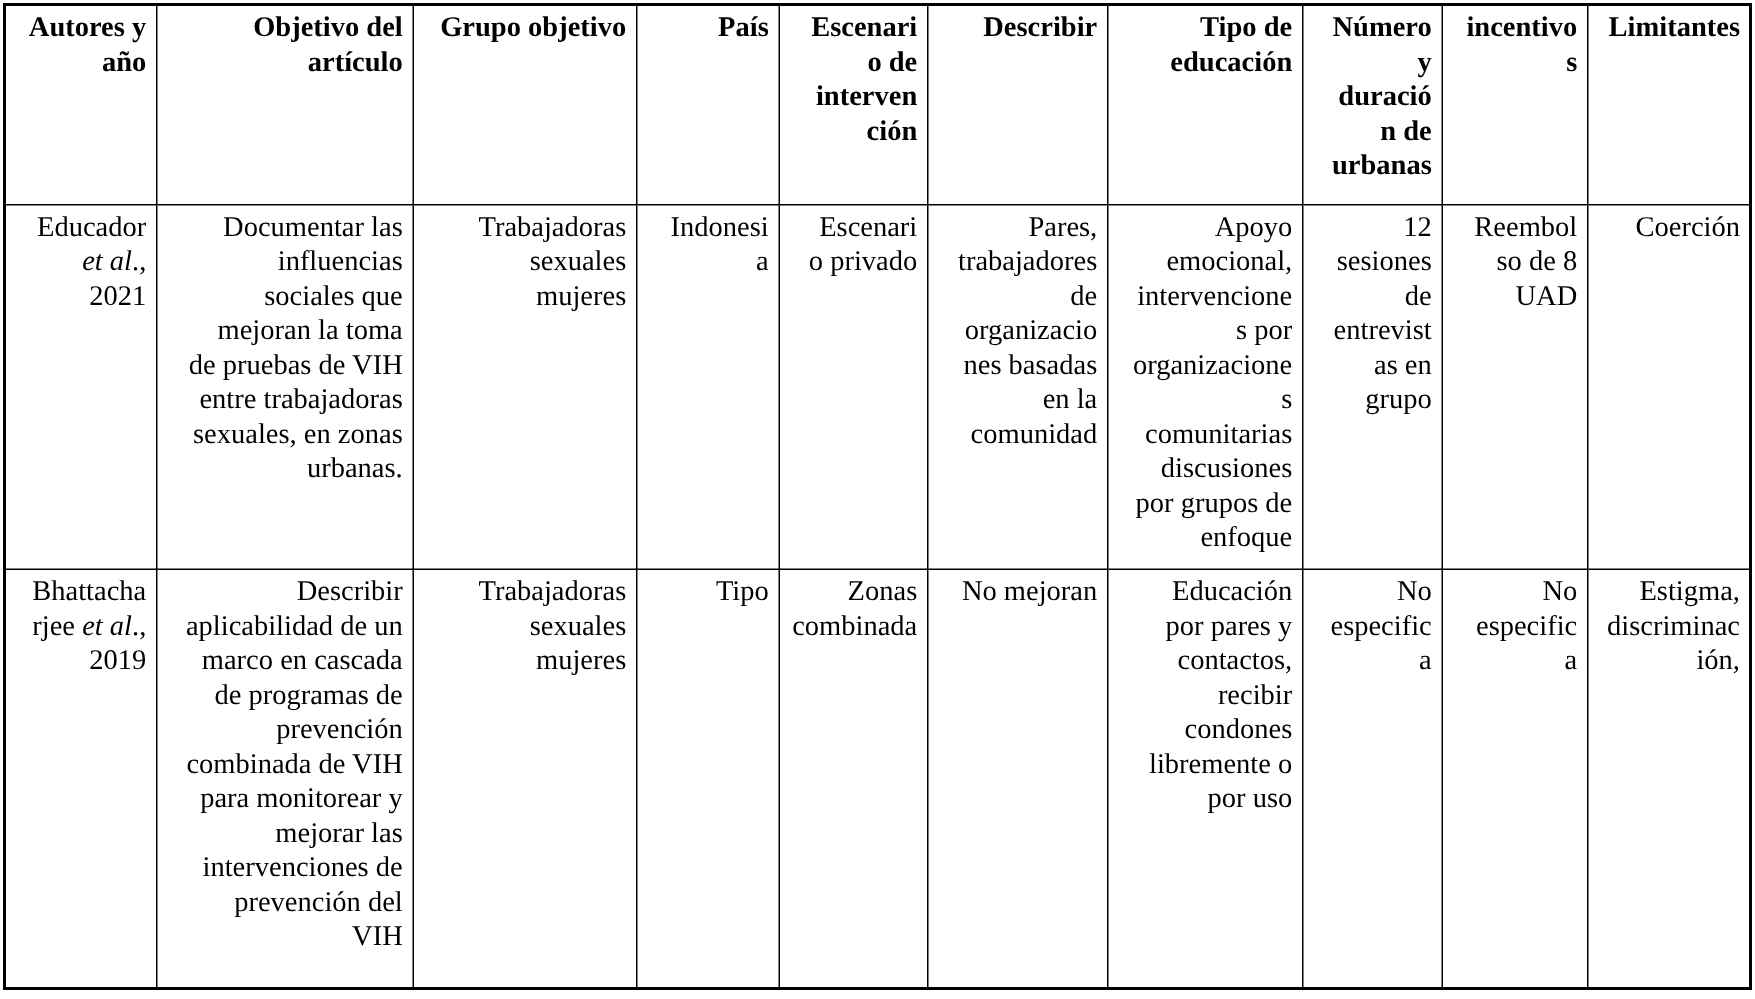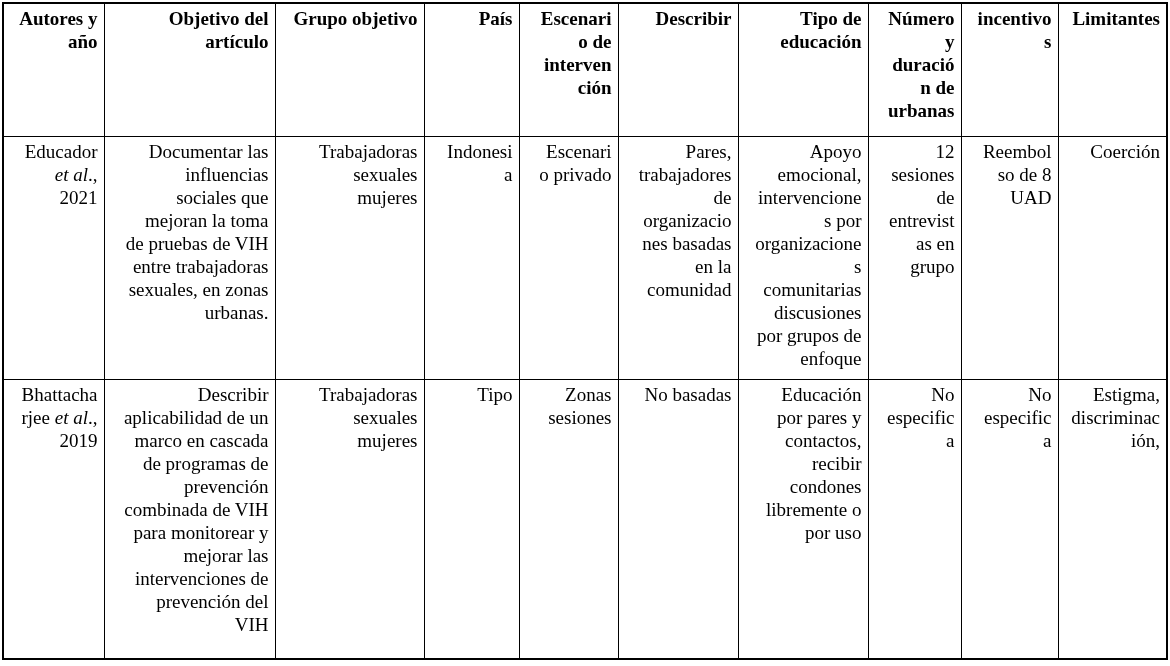--- a/index.html
+++ b/index.html
@@ -150,22 +150,22 @@
 para monitorear y
 mejorar las
 intervenciones de
 prevención del
 VIH</td>
         <td>Trabajadoras
 sexuales
 mujeres</td>
         <td>Tipo</td>
         <td>Zonas
-sesiones</td>
-        <td>No basadas</td>
+combinada</td>
+        <td>No mejoran</td>
         <td>Educación
 por pares y
 contactos,
 recibir
 condones
 libremente o
 por uso</td>
         <td>No
 especific
 a</td>

